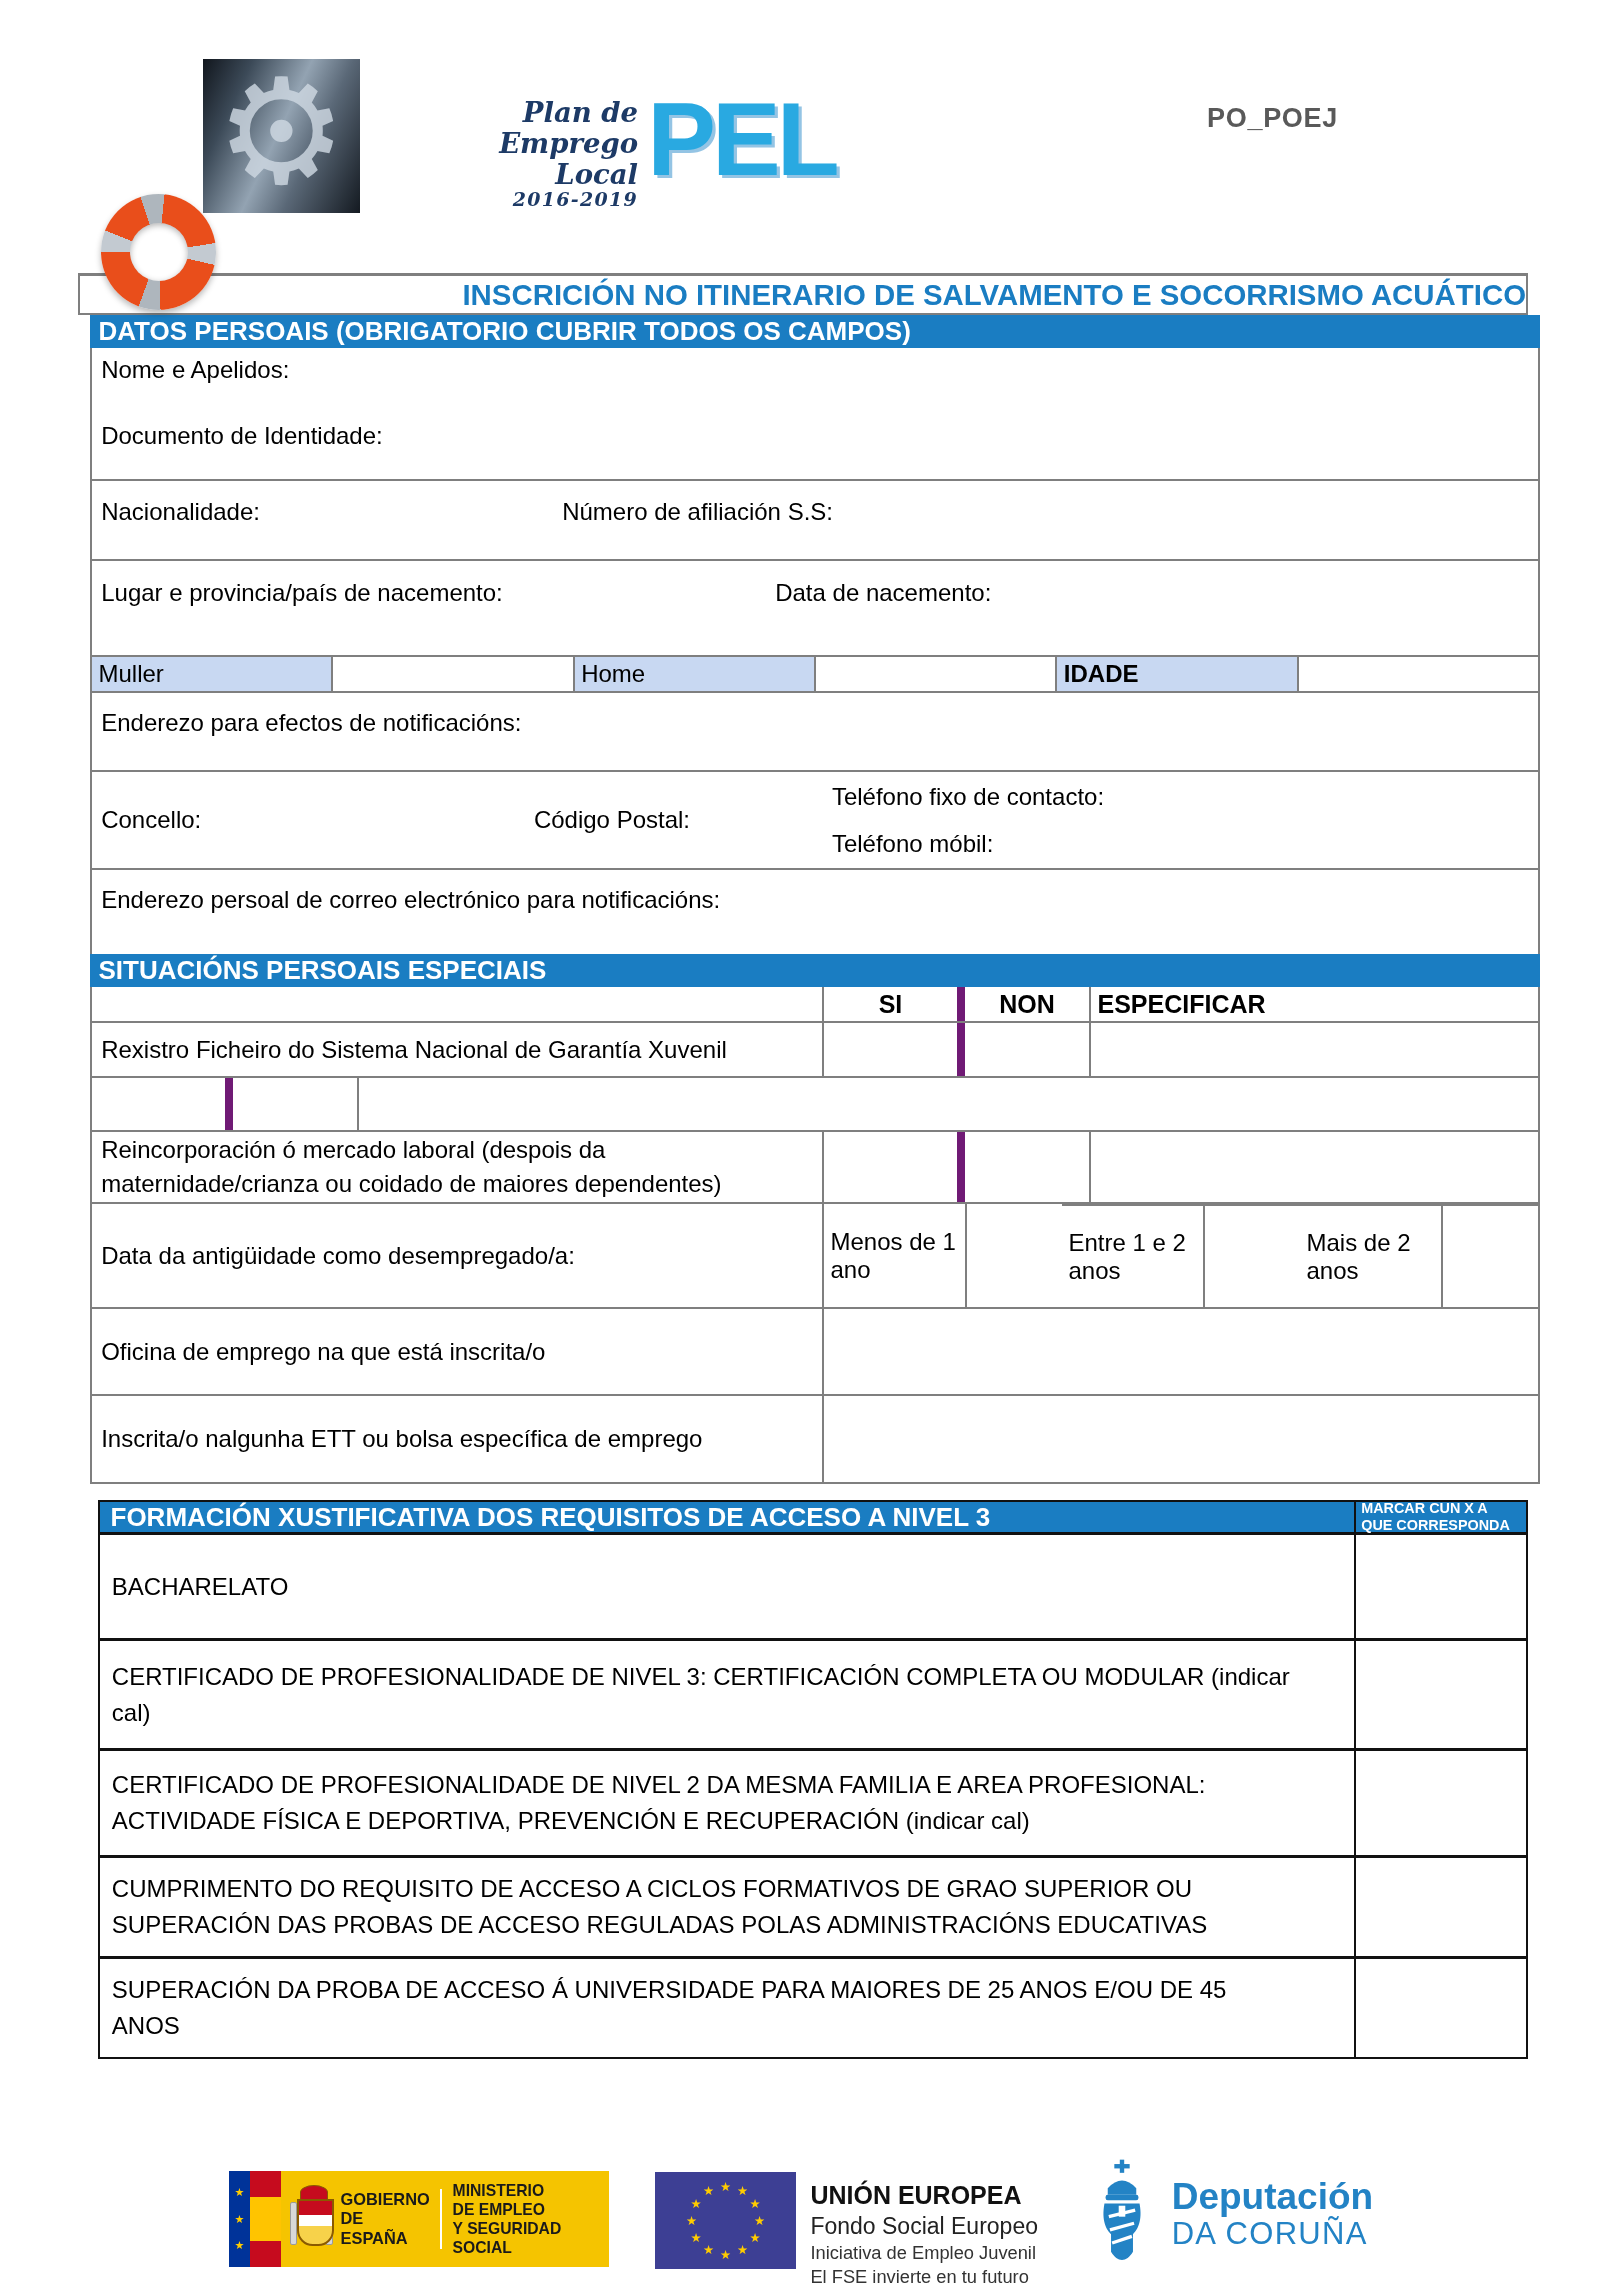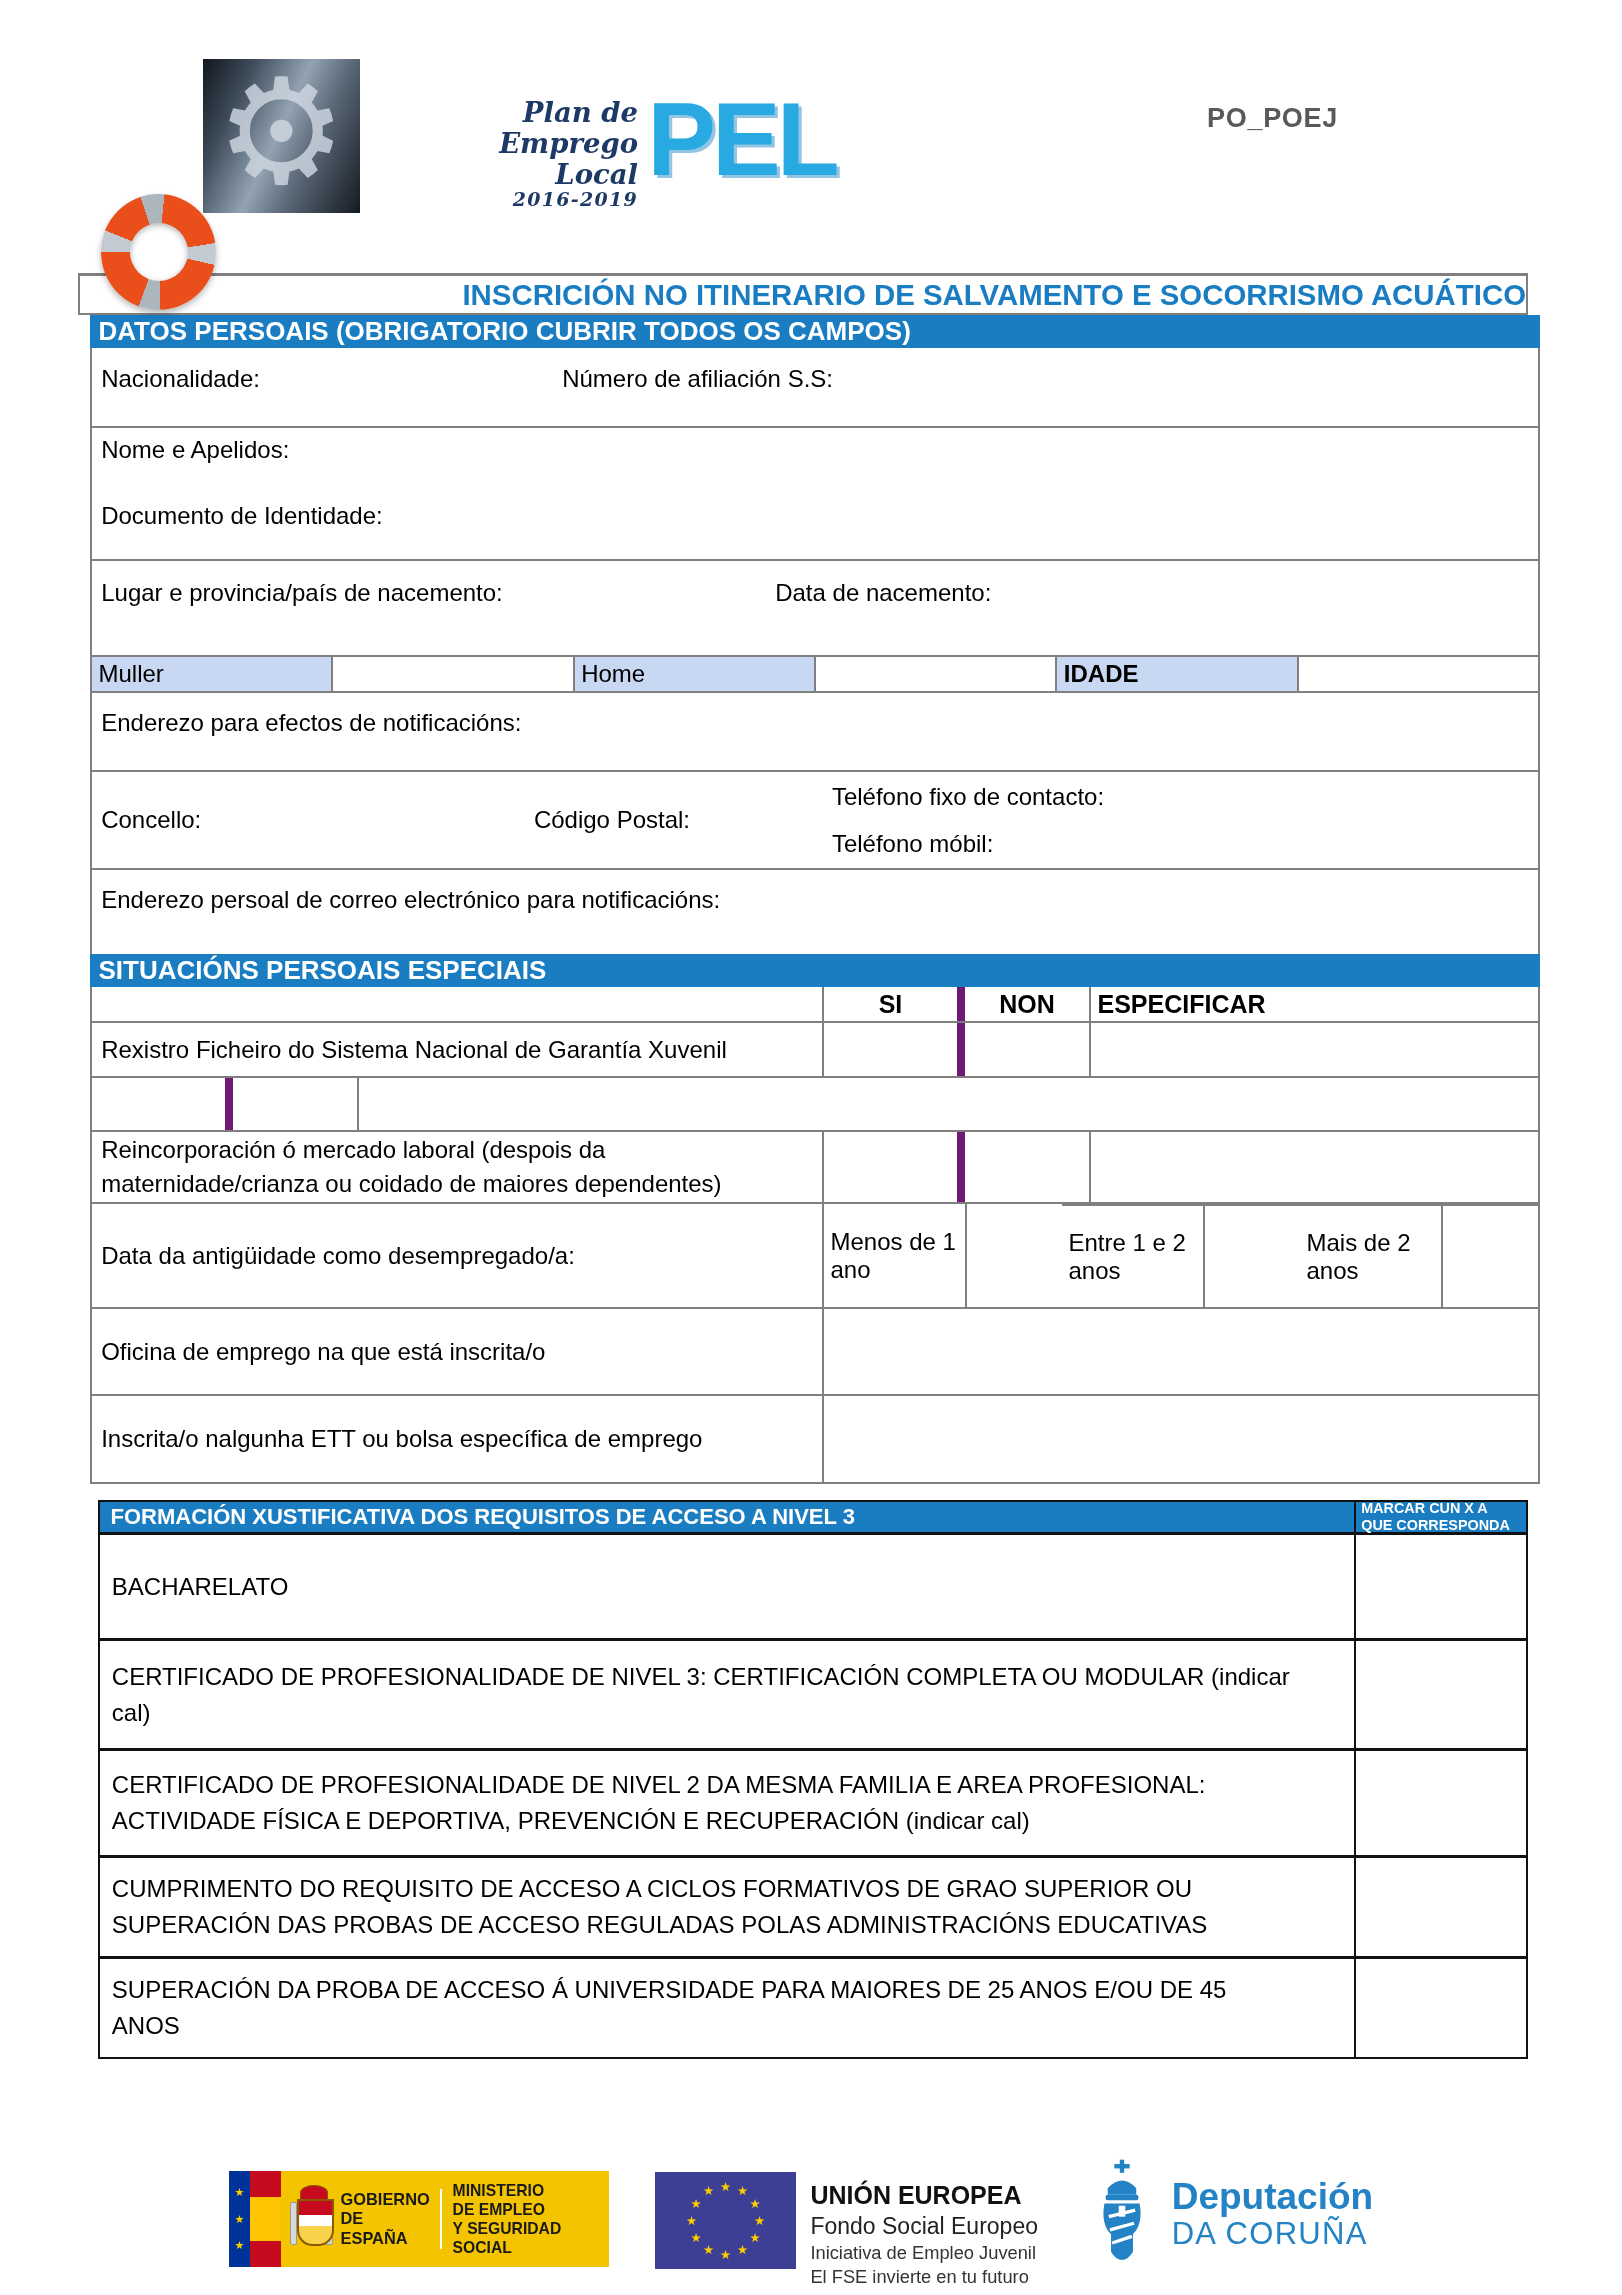--- a/index.html
+++ b/index.html
@@ -90,21 +90,21 @@
 
   
   .t3{left:98px;top:1500px;width:1430px;border:2.6px solid #111;}
   .t3 .row{display:flex;}
   .bb3{border-bottom:3.3px solid #111;}
   .t3 .lab{flex:1;display:flex;align-items:center;padding-left:11.8px;}
   .t3 .lab span{line-height:1.5;}
   .t3 .mark{width:172px;border-left:2.6px solid #111;}
   .hdr3{height:33px;background:#1a7dc2;}
   .hdr3 .lab{padding-left:10.5px;}
-  .hdr3 .lab span{color:#fff;font-weight:bold;font-size:22px;line-height:1;}
+  .hdr3 .lab span{color:#fff;font-weight:bold;font-size:26px;line-height:1;}
   .hdr3 .mark{display:flex;align-items:center;}
   .hdr3 .mark span{color:#fff;font-weight:bold;font-size:14.4px;line-height:1.18;padding:1.3px 5.2px;}
   .r3a{height:106px;}.r3b{height:110px;}.r3c{height:107px;}.r3d{height:101px;}.r3e{height:98px;}
   .mw1800 span{max-width:1178px;}
   .mw1760 span{max-width:1152px;}
   .mw1780 span{max-width:1165px;}
 
   
   .gob{position:absolute;left:229px;top:2171px;width:380px;height:96px;display:flex;}
   .gob-blue{width:21px;background:#003399;display:flex;flex-direction:column;justify-content:space-evenly;align-items:center;}
@@ -162,27 +162,27 @@
 
   <div class="lifebuoy"></div>
 
   <div class="title-box">
     <span>INSCRICIÓN NO ITINERARIO DE SALVAMENTO E SOCORRISMO ACUÁTICO</span>
   </div>
 
   <div class="bar datos">DATOS PERSOAIS (OBRIGATORIO CUBRIR TODOS OS CAMPOS)</div>
 
   <div class="tbl t1">
+    <div class="row rA bb">
+      <div>Nome e Apelidos:</div>
+      <div class="l2">Documento de Identidade:</div>
+    </div>
     <div class="row rB bb">
       <span class="w1">Nacionalidade:</span>
       <span>Número de afiliación S.S:</span>
-    </div>
-    <div class="row rA bb">
-      <div>Nome e Apelidos:</div>
-      <div class="l2">Documento de Identidade:</div>
     </div>
     <div class="row rC bb">
       <span class="w1">Lugar e provincia/país de nacemento:</span>
       <span>Data de nacemento:</span>
     </div>
     <div class="row rD bb">
       <div class="c blue cellR">
           <span>Muller</span>
         </div>
       <div class="c cellR"></div>

